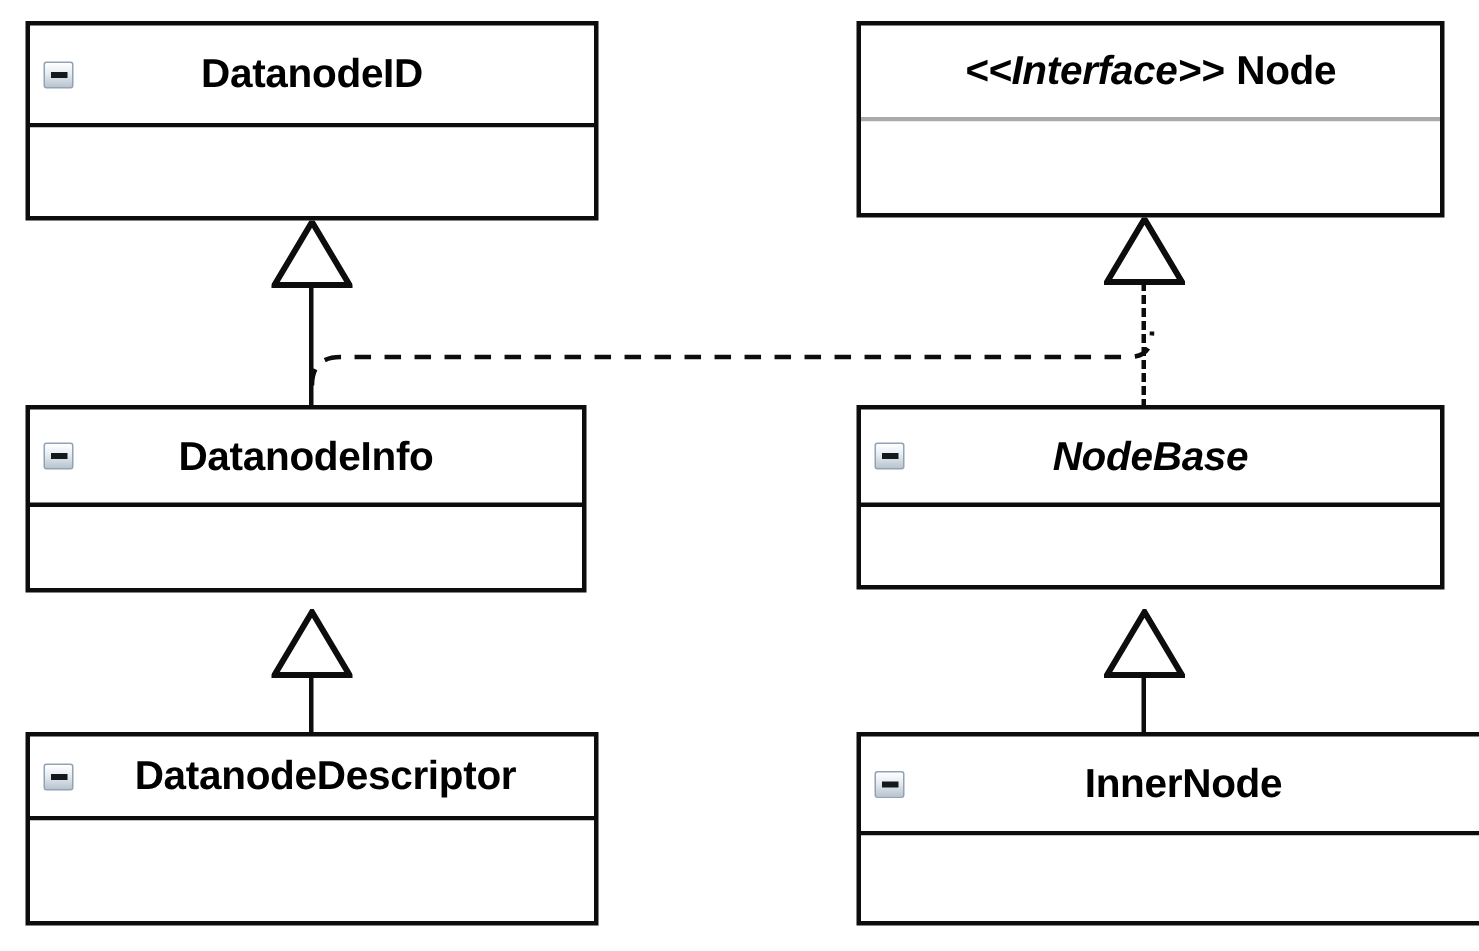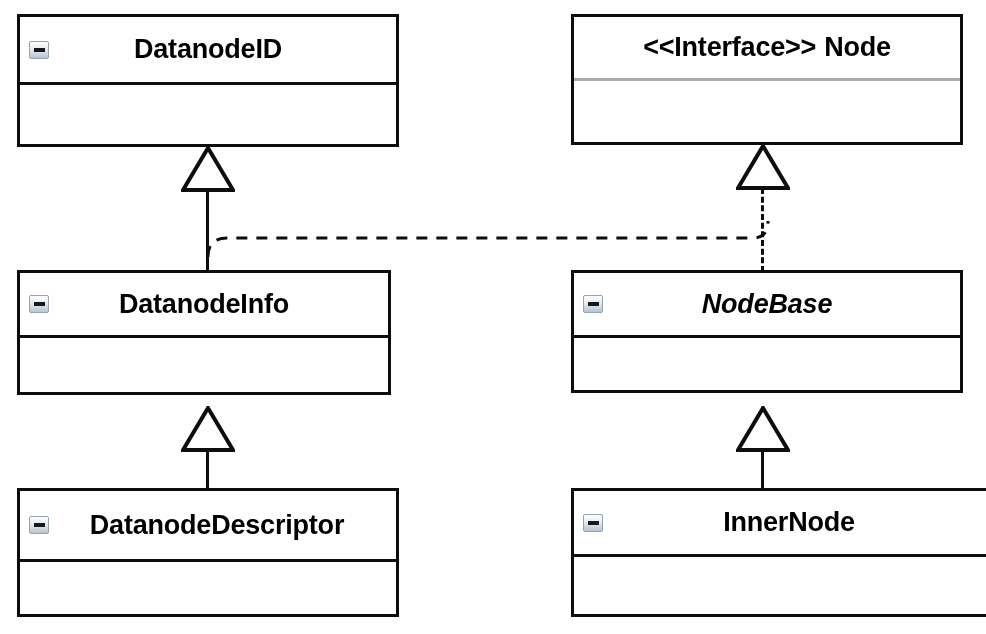--- a/index.html
+++ b/index.html
@@ -37,20 +37,21 @@
   }
   .uml-title {
     font-size: 27px;
     font-weight: bold;
     color: #000000;
     letter-spacing: -0.2px;
     white-space: nowrap;
     line-height: 1;
   }
   .uml-title .stereotype {
+    font-style: italic;
     font-weight: bold;
   }
   .uml-title .stereo-gap {
     display: inline-block;
     width: 8px;
   }
   
   .uml-divider {
     flex: none;
     height: 3px;
@@ -176,21 +177,21 @@
   <div class="uml-class" style="left:571px; top:270px; width:392px; height:123px;font-style:italic;">
     <div class="uml-header" style="height:62px;">
       <span class="collapse-icon"></span>
       <span class="uml-title">NodeBase</span>
     </div>
     <div class="uml-divider"></div>
     <div class="uml-body"></div>
   </div>
 
   <div class="uml-class" style="left:17px; top:488px; width:382px; height:129px;">
-    <div class="uml-header" style="height:68px;">
+    <div class="uml-header" style="height:53px;">
       <span class="collapse-icon"></span>
       <span class="uml-title" style="margin-left:18px;">DatanodeDescriptor</span>
     </div>
     <div class="uml-divider"></div>
     <div class="uml-body"></div>
   </div>
 
   <div class="uml-class" style="left:571px; top:488px; width:436px; height:129px;">
     <div class="uml-header" style="height:63px;">
       <span class="collapse-icon"></span>

